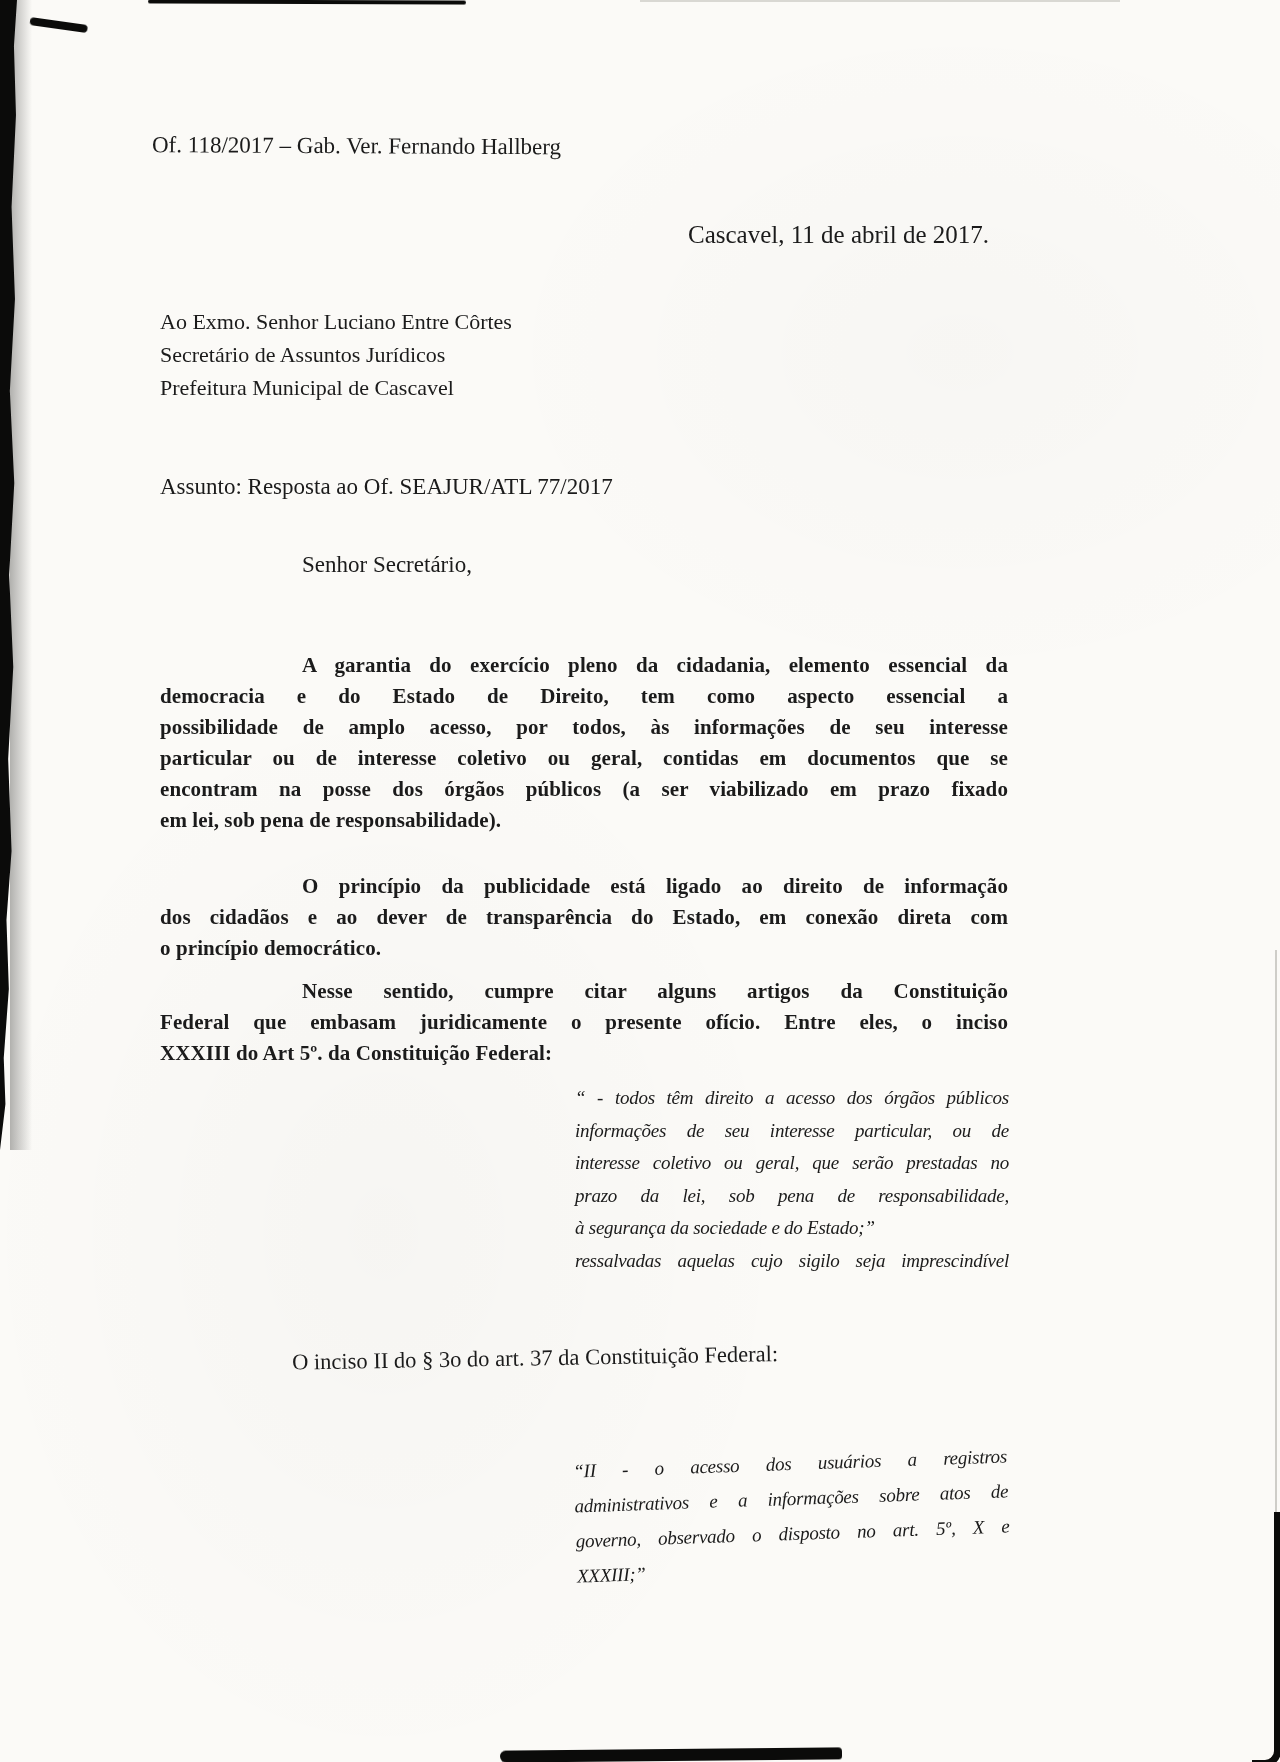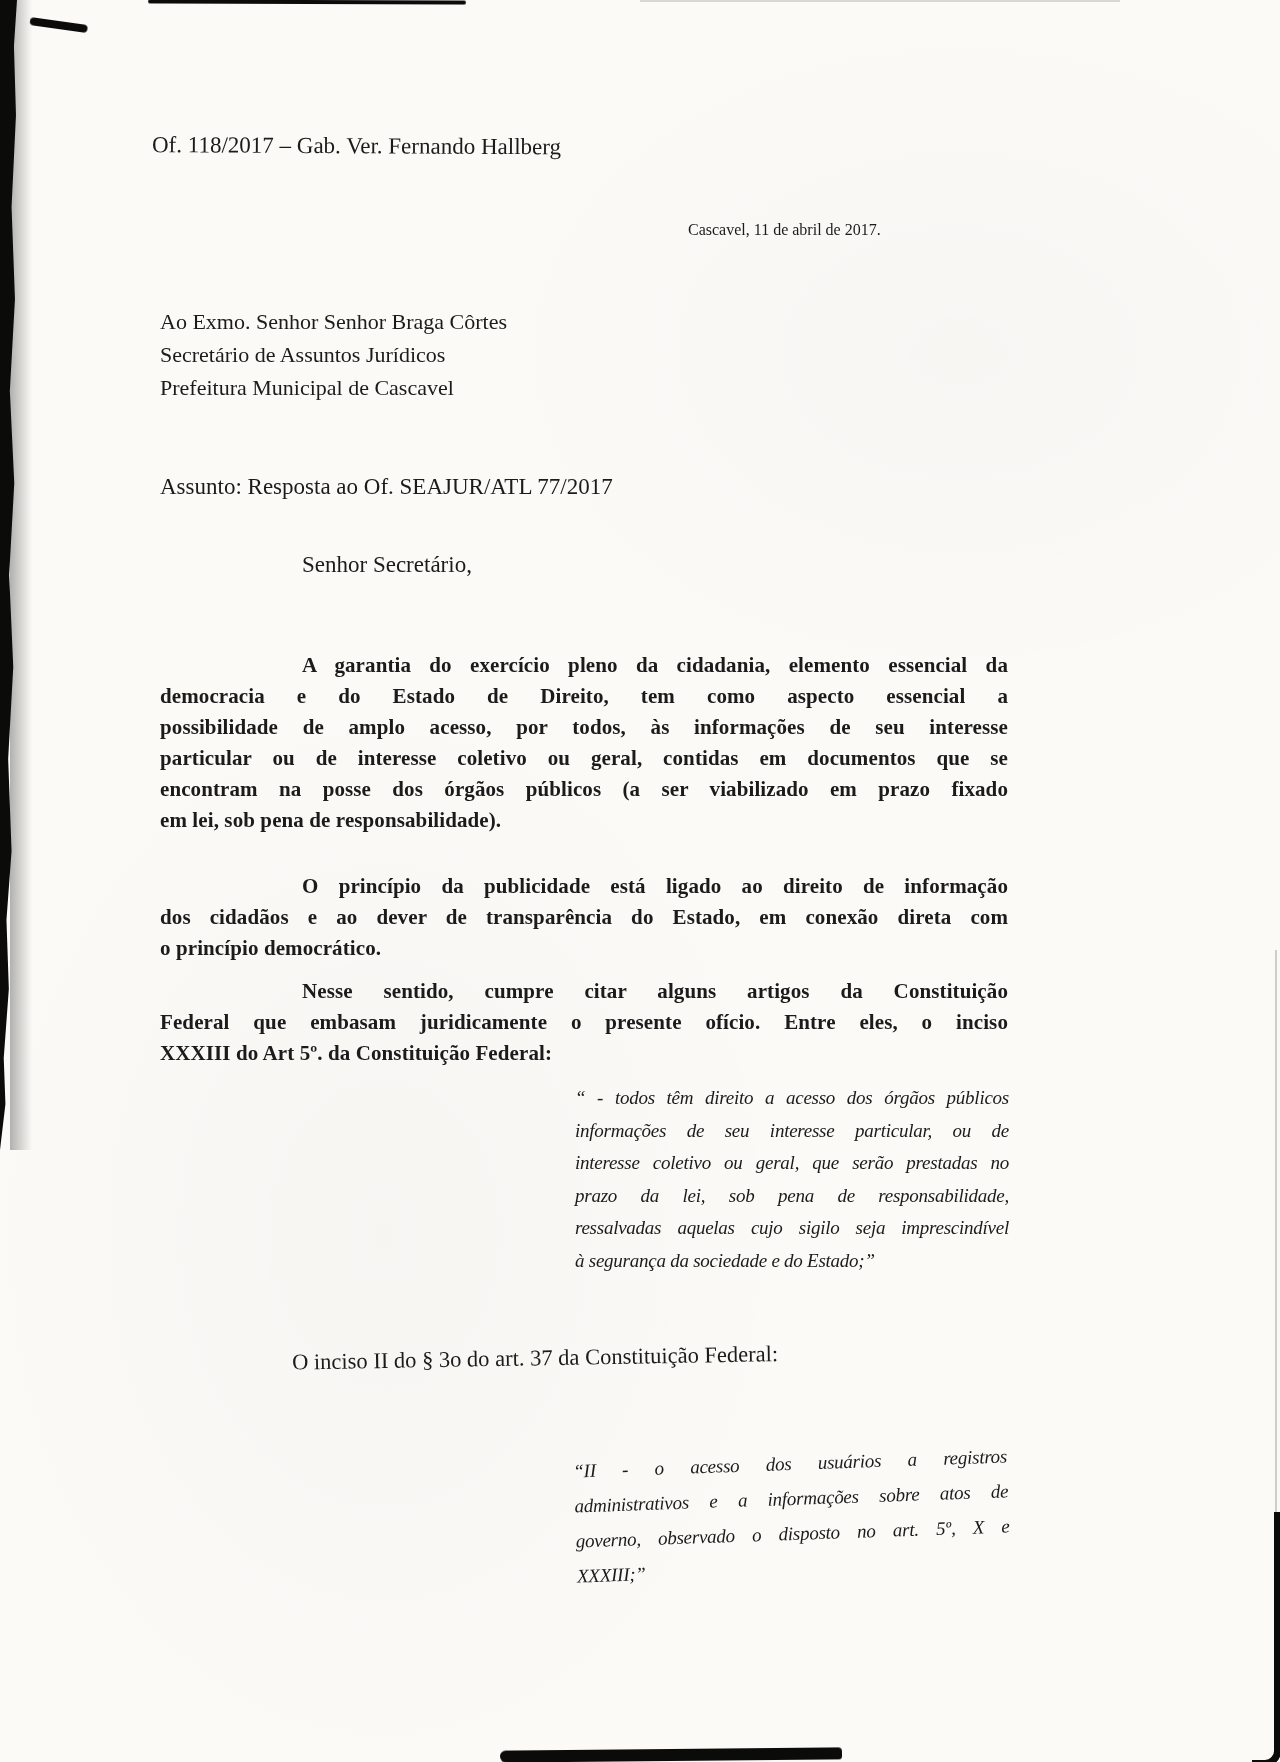--- a/index.html
+++ b/index.html
@@ -48,21 +48,21 @@
   }
   #edge-right{
     left:1252px;top:1512px;width:22px;height:248px;
     border-right:7px solid #0b0b0a;border-bottom:7px solid #0b0b0a;
     border-bottom-right-radius:16px;
     background:transparent;filter:blur(0.3px);
   }
   
   .txt{color:#1b1b1b;}
   #doc-ref{left:152px;top:134px;width:700px;font-size:23px;transform:rotate(0.3deg);}
-  #date-line{left:688px;top:221px;width:330px;font-size:16px;}
+  #date-line{left:688px;top:221px;width:330px;font-size:25px;}
   #recipient{left:160px;top:305px;width:560px;font-size:22px;line-height:33px;}
   #subject{left:160px;top:474px;width:700px;font-size:23px;}
   #salutation{left:302px;top:552px;width:400px;font-size:23px;}
   .bodyp{left:160px;width:848px;font-size:21px;line-height:31px;font-weight:bold;letter-spacing:0.1px;}
   #para1{top:650px;}
   #para2{top:871px;}
   #para3{top:976px;}
   .quote{left:575px;width:434px;font-size:19px;font-style:italic;letter-spacing:-0.25px;}
   #quote1{top:1082px;line-height:32.5px;}
   #section-ref{left:292px;top:1344px;width:640px;font-size:22.5px;transform:rotate(-1deg);}
@@ -83,21 +83,21 @@
   <div class="abs" id="top-line-faint"></div>
   <div class="abs" id="edge-right-faint"></div>
   <div class="abs" id="edge-right"></div>
   <div class="abs art" id="bottom-bar"></div>
 
   <div class="abs txt" id="doc-ref">Of. 118/2017 – Gab. Ver. Fernando Hallberg</div>
 
   <div class="abs txt" id="date-line">Cascavel, 11 de abril de 2017.</div>
 
   <div class="abs txt" id="recipient">
-      <div class="tline last">Ao Exmo. Senhor Senhor Braga Côrtes</div>
+      <div class="tline last">Ao Exmo. Senhor Luciano Entre Côrtes</div>
       <div class="tline last">Secretário de Assuntos Jurídicos</div>
       <div class="tline last">Prefeitura Municipal de Cascavel</div>
     </div>
 
   <div class="abs txt" id="subject">Assunto: Resposta ao Of. SEAJUR/ATL 77/2017</div>
 
   <div class="abs txt" id="salutation">Senhor Secretário,</div>
 
   <div class="abs txt bodyp" id="para1">
       <div class="tline" style="text-indent: 142px;">A garantia do exercício pleno da cidadania, elemento essencial da</div>
@@ -118,22 +118,22 @@
       <div class="tline" style="text-indent: 142px;">Nesse sentido, cumpre citar alguns artigos da Constituição</div>
       <div class="tline">Federal que embasam juridicamente o presente ofício. Entre eles, o inciso</div>
       <div class="tline last">XXXIII do Art 5º. da Constituição Federal:</div>
     </div>
 
   <div class="abs txt quote" id="quote1">
       <div class="tline">“ - todos têm direito a acesso dos órgãos públicos</div>
       <div class="tline">informações de seu interesse particular, ou de</div>
       <div class="tline">interesse coletivo ou geral, que serão prestadas no</div>
       <div class="tline">prazo da lei, sob pena de responsabilidade,</div>
+      <div class="tline last">à segurança da sociedade e do Estado;”</div>
       <div class="tline">ressalvadas aquelas cujo sigilo seja imprescindível</div>
-      <div class="tline last">à segurança da sociedade e do Estado;”</div>
     </div>
 
   <div class="abs txt" id="section-ref">O inciso II do § 3o do art. 37 da Constituição Federal:</div>
 
   <div class="abs txt quote" id="quote2">
       <div class="tline">“II - o acesso dos usuários a registros</div>
       <div class="tline">administrativos e a informações sobre atos de</div>
       <div class="tline">governo, observado o disposto no art. 5º, X e</div>
       <div class="tline last">XXXIII;”</div>
     </div>

